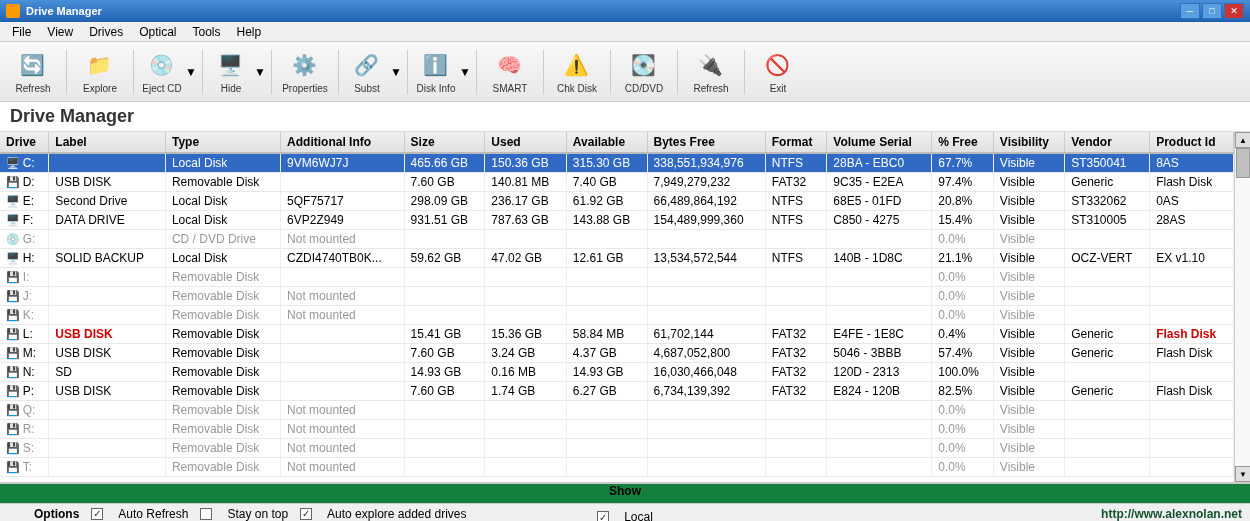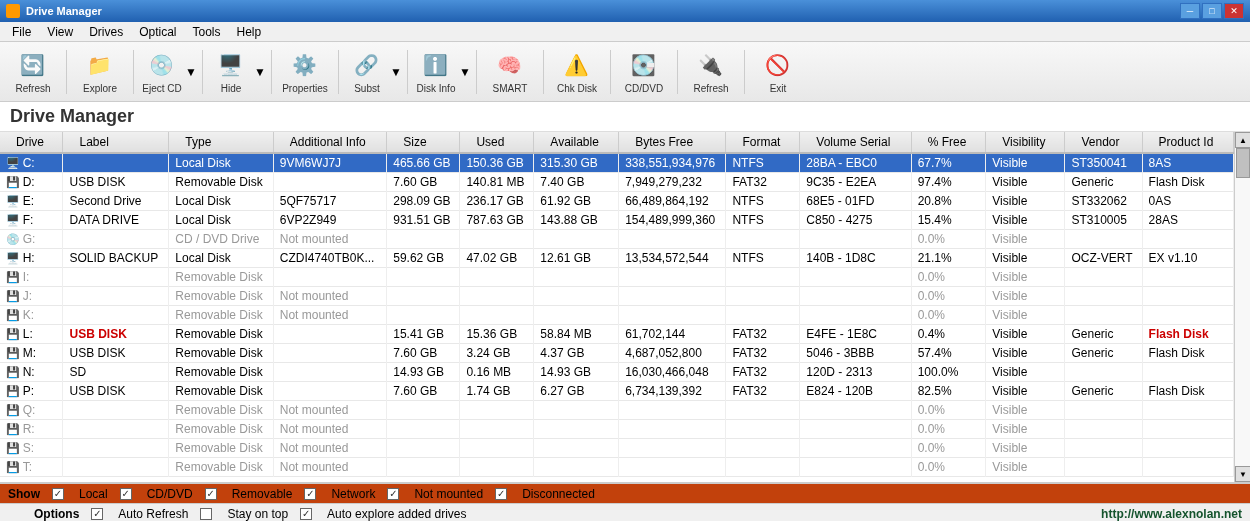--- a/index.html
+++ b/index.html
@@ -77,23 +77,23 @@
     }
     table {
       width: 100%;
       border-collapse: collapse;
       font-size: 12px;
     }
     thead th {
       background: linear-gradient(to bottom, #f0f0f0, #e0e0e0);
       border-right: 1px solid #ccc;
       border-bottom: 2px solid #bbb;
-      padding: 3px 16px;
+      padding: 3px 6px;
       text-align: left;
-      font-weight: normal;
+      font-weight: bold;
       white-space: nowrap;
       position: sticky;
       top: 0;
     }
     tbody tr { border-bottom: 1px solid #e8e8e8; }
     tbody td { padding: 2px 6px; white-space: nowrap; border-right: 1px solid #eee; }
     
     .row-selected { background: #316ac5 !important; color: white !important; }
     .row-selected td { color: white !important; }
     
@@ -106,28 +106,29 @@
       border-left: 1px solid #ccc;
       display: flex;
       flex-direction: column;
     }
     .scroll-btn { width: 16px; height: 16px; background: #e0e0e0; border: 1px solid #999; display: flex; align-items: center; justify-content: center; font-size: 8px; cursor: pointer; }
     .scroll-track { flex: 1; background: #f8f8f8; }
     .scroll-thumb { width: 14px; background: #c0c0c0; border: 1px solid #999; margin: 0 1px; height: 30px; }
 
     
     .show-bar {
-      background: #c2410c;
+      background: #15803d;
       border-top: 1px solid #ccc;
       height: 20px;
       display: flex;
       align-items: center;
       padding: 0 8px;
       gap: 12px;
       font-size: 12px;
+      flex-direction: column;
     }
     .options-bar {
       background: #f0f0f0;
       border-top: 1px solid #ccc;
       height: 20px;
       display: flex;
       align-items: center;
       padding: 0 8px;
       gap: 12px;
       font-size: 12px;

